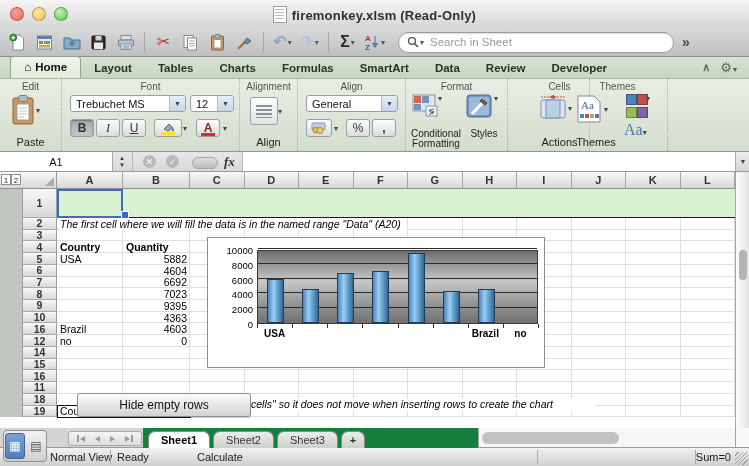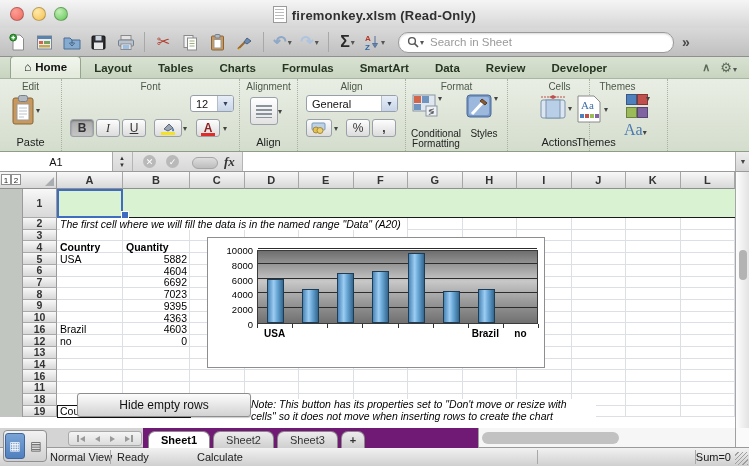--- a/index.html
+++ b/index.html
@@ -130,21 +130,21 @@
   .tick{position:absolute;top:86px;width:1px;height:4px;background:#333}
   
   .hidebtn{position:absolute;left:77px;top:221px;width:172px;height:22px;z-index:6;
     background:linear-gradient(#fcfcfc,#d2d2d2);border:1px solid #8d8d8d;border-radius:3px;
     font-size:12px;color:#111;display:flex;align-items:center;justify-content:center;
     box-shadow:0 1px 1px rgba(0,0,0,.2)}
   .notetext{position:absolute;left:251px;top:227px;width:345px;z-index:6;background:#fff;
     font-size:10.5px;font-style:italic;color:#000;line-height:11.7px;white-space:nowrap}
   
   .sheetbar{left:0;top:428px;width:749px;height:20px;background:#d4d4d4;border-bottom:1px solid #9a9a9a;box-sizing:border-box}
-  .tabzone{position:absolute;left:143px;top:0;width:335px;height:20px;background:#701a75;display:flex;align-items:flex-end;padding-left:5px;box-sizing:border-box}
+  .tabzone{position:absolute;left:143px;top:0;width:335px;height:20px;background:#15803d;display:flex;align-items:flex-end;padding-left:5px;box-sizing:border-box}
   .stab{height:16px;padding:0 12px;margin-right:3px;border:1px solid #8a8a8a;border-bottom:none;
     border-radius:7px 7px 0 0;font-size:11px;display:flex;align-items:center;
     background:linear-gradient(#ececec,#cfcfcf);color:#333;flex:none}
   .stab.active{background:#fff;font-weight:bold;color:#000}
   .stab.add{padding:0 8px;font-weight:bold}
   .navbox{position:absolute;left:68px;top:3px;width:66px;height:13px;border:1px solid #aaa;border-radius:3px;
     background:linear-gradient(#f5f5f5,#dcdcdc);display:flex;align-items:center;justify-content:space-around;padding:0 3px}
   .tri{width:0;height:0;border-top:3.5px solid transparent;border-bottom:3.5px solid transparent}
   .tri.l{border-right:5px solid #9a9a9a}
   .tri.r{border-left:5px solid #9a9a9a}
@@ -302,20 +302,24 @@
           <rect x="7" y="10" width="12" height="16" fill="#fff" stroke="#999"></rect>
           <path d="M9 14h8M9 17h8M9 20h8M9 23h5" stroke="#b9c4ce"></path>
         </svg>
       <span class="mini-dd">▾</span>
     </div>
     <div class="biglabel">Paste</div>
   </div>
 
   <div class="rgroup" style="left:62px;width:178px">
     <div class="glabel">Font</div>
+    <div class="selbox" style="position:absolute;left:8px;top:16px;width:116px">
+      <span>Trebuchet MS</span>
+        <span class="sdd">▼</span>
+    </div>
     <div class="selbox" style="position:absolute;left:128px;top:16px;width:44px">
       <span>12</span>
         <span class="sdd">▼</span>
     </div>
     <div class="fmtbtn pressed" style="position:absolute;left:8px;top:40px;width:24px;font-weight:bold">
         <span>B</span>
       </div>
     <div class="fmtbtn" style="position:absolute;left:34px;top:40px;width:24px;font-style:italic;font-family:'Liberation Serif',serif">
         <span>I</span>
       </div>
@@ -694,39 +698,39 @@
           <div class="gcell" style="left: 460px; width: 54.5px;"></div>
           <div class="gcell" style="left: 514.5px; width: 54.5px;"></div>
           <div class="gcell" style="left: 569px; width: 54.5px;"></div>
           <div class="gcell" style="left: 623.5px; width: 54.5px;"></div>
           <span class="ctext " style="left: 3px;">no</span>
           <span class="ctext r" style="left: 66px; width: 64px;">0</span>
         </div>
       </div>
       <div class="grow" style="height: 11.72px;">
         <div class="gut"></div>
-        <div class="rnum hdrbg">13</div>
-        <div class="cellzone">
-          <div class="gcell" style="left: 0px; width: 66px;"></div>
-          <div class="gcell" style="left: 66px; width: 67px;"></div>
-          <div class="gcell" style="left: 133px; width: 54.5px;"></div>
-          <div class="gcell" style="left: 187.5px; width: 54.5px;"></div>
-          <div class="gcell" style="left: 242px; width: 54.5px;"></div>
-          <div class="gcell" style="left: 296.5px; width: 54.5px;"></div>
-          <div class="gcell" style="left: 351px; width: 54.5px;"></div>
-          <div class="gcell" style="left: 405.5px; width: 54.5px;"></div>
-          <div class="gcell" style="left: 460px; width: 54.5px;"></div>
-          <div class="gcell" style="left: 514.5px; width: 54.5px;"></div>
-          <div class="gcell" style="left: 569px; width: 54.5px;"></div>
-          <div class="gcell" style="left: 623.5px; width: 54.5px;"></div>
-        </div>
-      </div>
-      <div class="grow" style="height: 11.72px;">
-        <div class="gut"></div>
         <div class="rnum hdrbg">14</div>
+        <div class="cellzone">
+          <div class="gcell" style="left: 0px; width: 66px;"></div>
+          <div class="gcell" style="left: 66px; width: 67px;"></div>
+          <div class="gcell" style="left: 133px; width: 54.5px;"></div>
+          <div class="gcell" style="left: 187.5px; width: 54.5px;"></div>
+          <div class="gcell" style="left: 242px; width: 54.5px;"></div>
+          <div class="gcell" style="left: 296.5px; width: 54.5px;"></div>
+          <div class="gcell" style="left: 351px; width: 54.5px;"></div>
+          <div class="gcell" style="left: 405.5px; width: 54.5px;"></div>
+          <div class="gcell" style="left: 460px; width: 54.5px;"></div>
+          <div class="gcell" style="left: 514.5px; width: 54.5px;"></div>
+          <div class="gcell" style="left: 569px; width: 54.5px;"></div>
+          <div class="gcell" style="left: 623.5px; width: 54.5px;"></div>
+        </div>
+      </div>
+      <div class="grow" style="height: 11.72px;">
+        <div class="gut"></div>
+        <div class="rnum hdrbg">15</div>
         <div class="cellzone">
           <div class="gcell" style="left: 0px; width: 66px;"></div>
           <div class="gcell" style="left: 66px; width: 67px;"></div>
           <div class="gcell" style="left: 133px; width: 54.5px;"></div>
           <div class="gcell" style="left: 187.5px; width: 54.5px;"></div>
           <div class="gcell" style="left: 242px; width: 54.5px;"></div>
           <div class="gcell" style="left: 296.5px; width: 54.5px;"></div>
           <div class="gcell" style="left: 351px; width: 54.5px;"></div>
           <div class="gcell" style="left: 405.5px; width: 54.5px;"></div>
           <div class="gcell" style="left: 460px; width: 54.5px;"></div>
@@ -846,21 +850,20 @@
       <div class="tick" style="left: 294.875px;"></div>
       <div class="xlab" style="left: 287.438px;">no</div>
       <div class="tick" style="left: 330px;"></div>
     </div>
 
   <div class="hidebtn">
       <span>Hide empty rows</span>
     </div>
 
   <div class="notetext">
-    <div>Note: This button has its properties set to "Don't move or resize with</div>
     <div>cells" so it does not move when inserting rows to create the chart</div>
   </div>
 
   <div class="vscroll">
       <div class="vthumb"></div>
     </div>
 </div>
 
 <div class="abs sheetbar">
   <div class="navbox">

